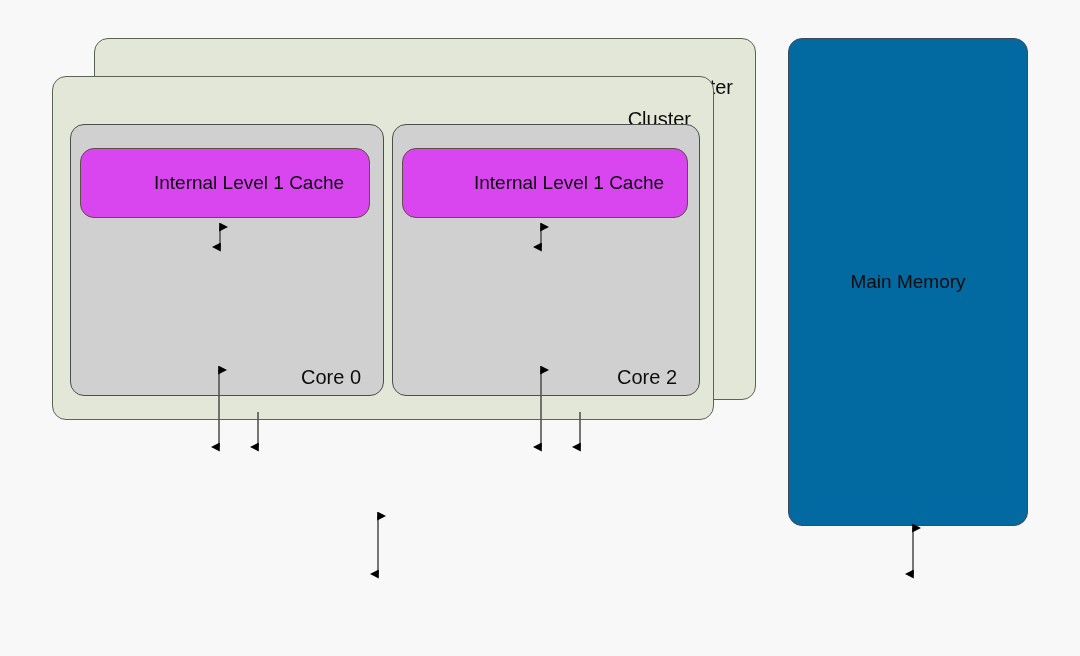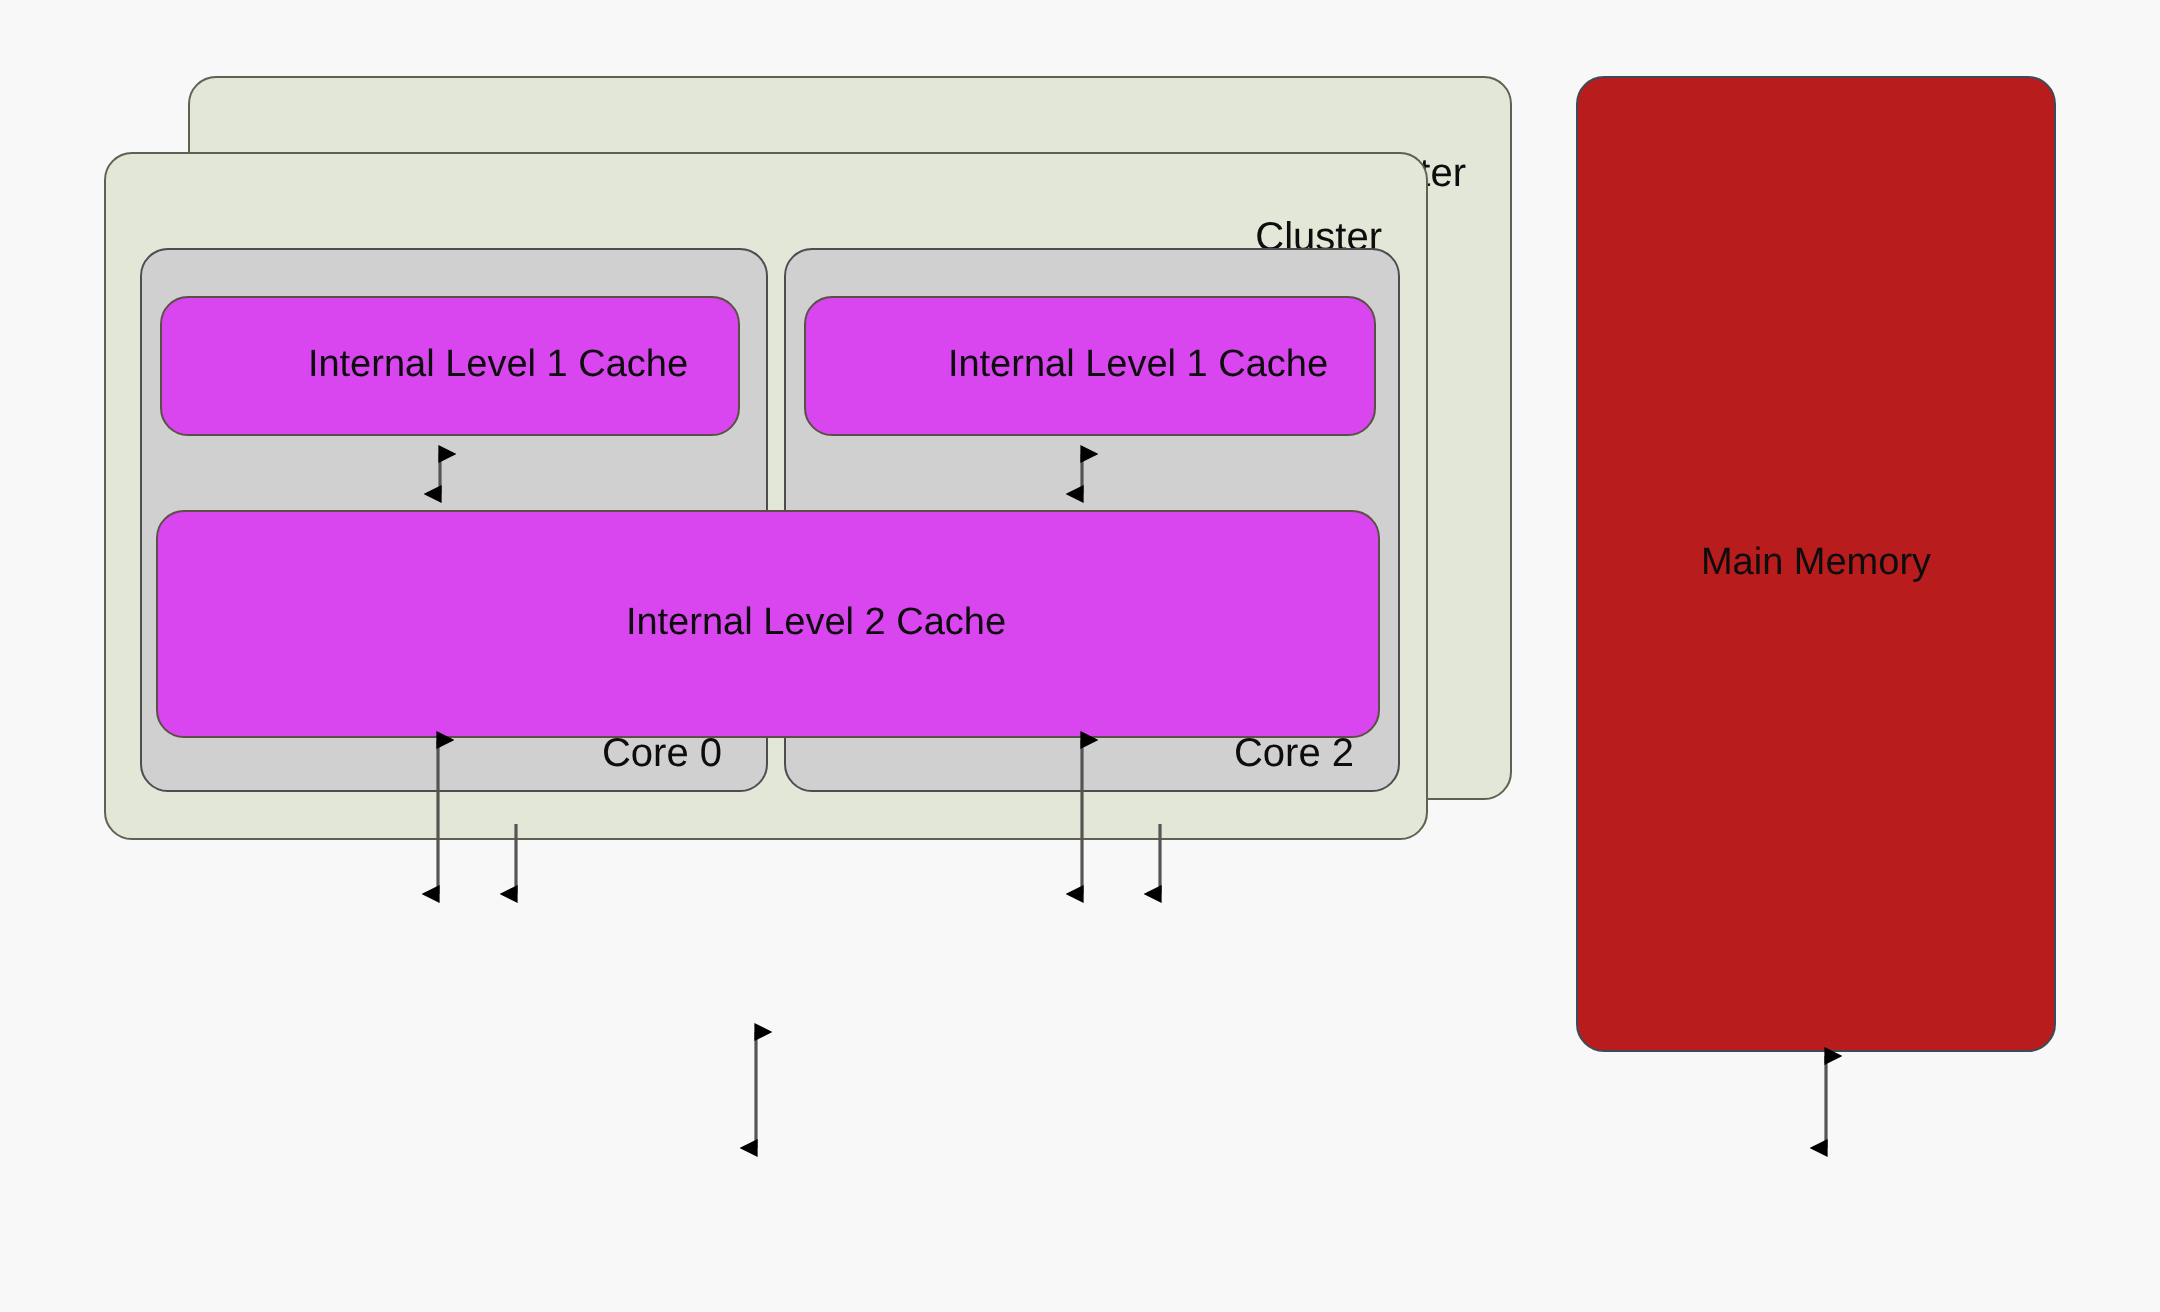--- a/index.html
+++ b/index.html
@@ -94,21 +94,21 @@
     left: 52px; top: 576px; width: 976px; height: 42px;
     background: #f9f3f1;
     border-color: #6a6a6a;
     border-radius: 21px;
     z-index: 4;
   }
 
   
   #main-memory {
     left: 788px; top: 38px; width: 240px; height: 488px;
-    background: #b91c1c;
+    background: #0369a1;
     border-color: #3f4a59;
     z-index: 4;
   }
 
   
   #arrow-layer {
     position: absolute;
     left: 0; top: 0;
     width: 1080px; height: 656px;
     z-index: 9;
@@ -133,21 +133,20 @@
   </div>
 
   <div class="box core" id="core-1">
     <span class="core-label">Core 2</span>
   </div>
 
   <div class="box cache" id="l1-cache-0">Internal Level 1 Cache</div>
 
   <div class="box cache" id="l1-cache-1">Internal Level 1 Cache</div>
 
-  <div class="box cache" id="l2-cache">Internal Level 2 Cache</div>
 
 
 
   <div class="box" id="main-memory">Main Memory</div>
 
   <svg id="arrow-layer" viewBox="0 0 1080 656">
     <defs>
       <marker id="arrowhead-up" markerWidth="9" markerHeight="9" refX="4.5" refY="8.2" orient="auto" markerUnits="userSpaceOnUse">
         <path d="M4.5 0 L9 9 L0 9 Z" fill="#000000"></path>
       </marker>

